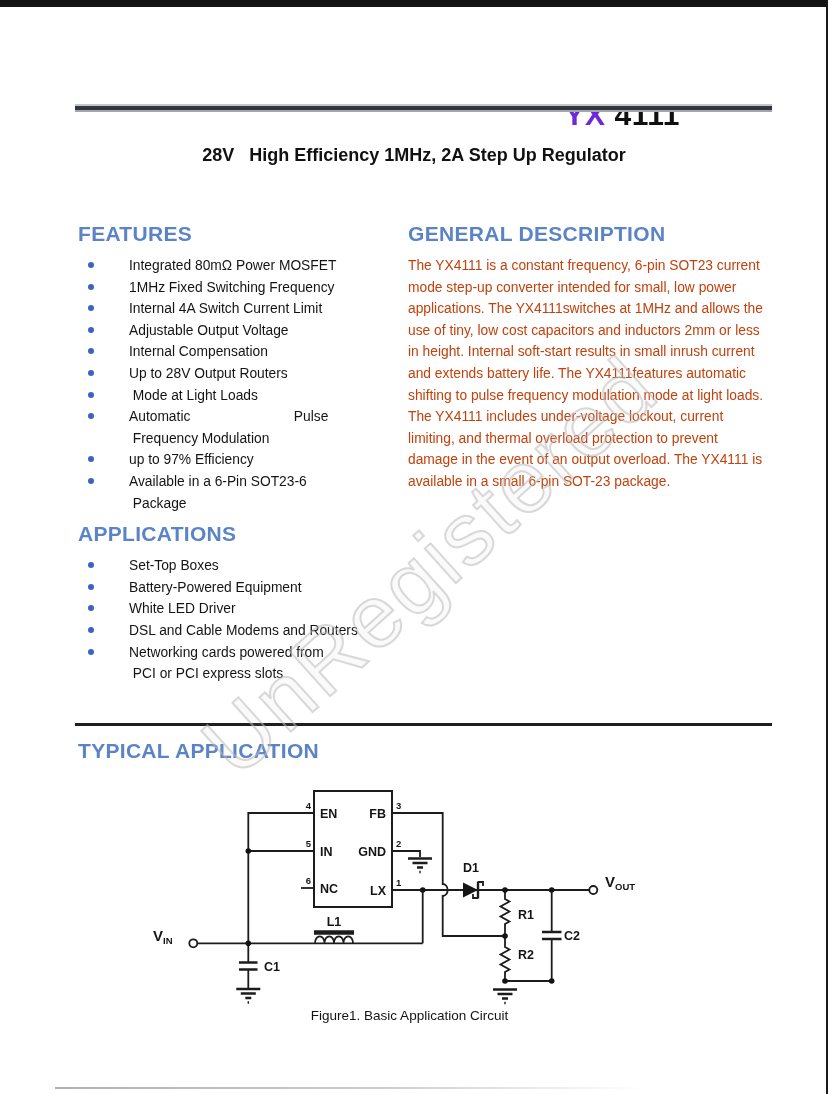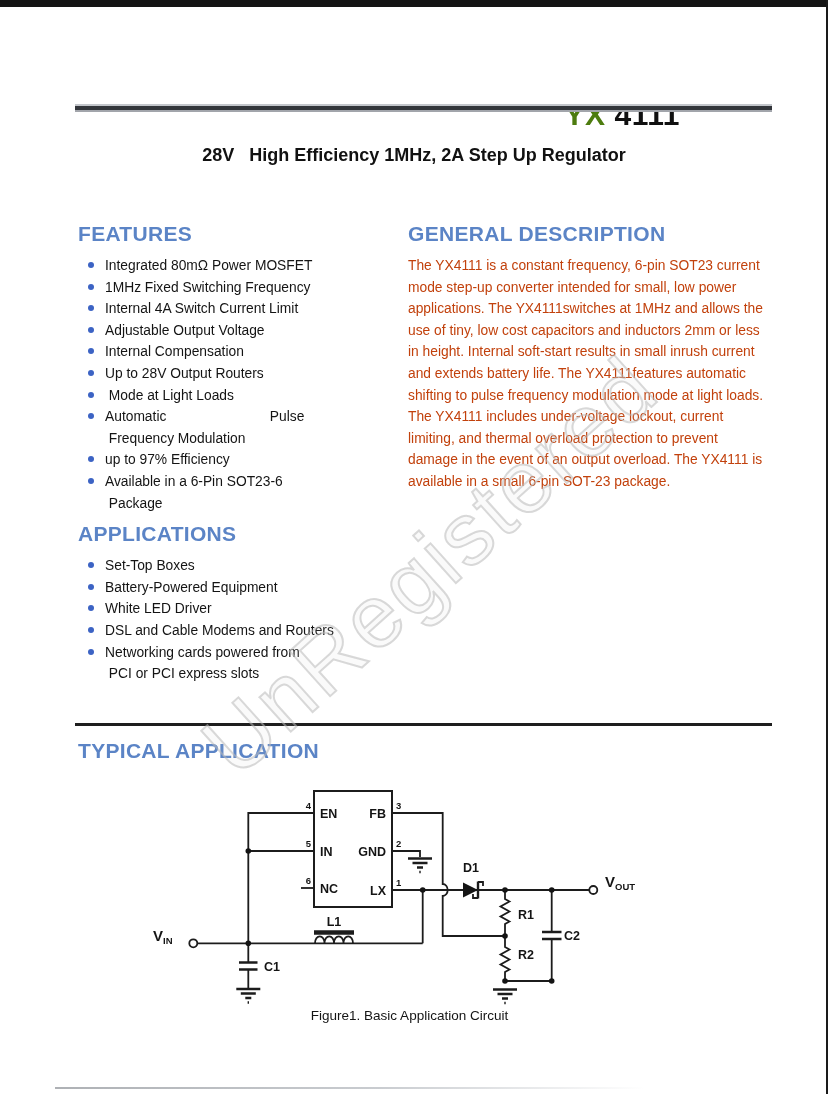--- a/index.html
+++ b/index.html
@@ -4,38 +4,38 @@
 <style>
   html,body{margin:0;padding:0;background:#ffffff;}
   .page{
     position:relative;width:828px;height:1094px;overflow:hidden;background:#ffffff;
     font-family:"Liberation Sans",sans-serif;color:#161616;
   }
   .top-bar{position:absolute;left:0;top:0;width:828px;height:7px;background:#141414;}
   .right-border{position:absolute;right:0;top:0;width:2px;height:1094px;background:#1a1a1a;}
 
   .brand{position:absolute;top:64px;right:148px;font-size:30px;font-weight:bold;letter-spacing:0.5px;white-space:pre;}
-  .brand .prefix{color:#4d7c0f;}
+  .brand .prefix{color:#6d28d9;}
   .brand .number{color:#101010;margin-left:9px;}
 
   .header-rule{position:absolute;left:75px;top:104px;width:697px;height:8px;
     background:linear-gradient(to bottom,#c3c6cb 0 2px,#33363b 2px 6px,#a2a5ab 6px 8px);}
 
   .doc-title{position:absolute;left:0;top:145px;width:828px;text-align:center;
     font-size:18px;font-weight:bold;color:#111;white-space:pre;}
 
   .col-left{position:absolute;left:78px;top:222px;width:322px;}
   .col-right{position:absolute;left:408px;top:222px;width:360px;}
 
   .section-heading{font-size:21px;font-weight:bold;color:#5b84c6;letter-spacing:0.3px;
     margin:0 0 9px 0;line-height:24px;}
   .apps-heading{margin-top:8px;}
 
   .bullet-list{margin:0;padding:0;}
-  .bullet-item{display:flex;align-items:flex-start;}
+  .bullet-item{display:flex;align-items:flex-start;gap:24px;}
   .bullet{flex:none;width:6px;height:6px;border-radius:50%;background:#3c63c4;margin:7px 0 0 10px;}
   .bullet-text{margin-left:11px;font-size:13.8px;line-height:21.6px;color:#141414;white-space:pre-wrap;}
 
   .desc-body{font-size:13.8px;line-height:21.6px;color:#c2410c;margin-top:9px;width:360px;}
 
   .section-rule{position:absolute;left:75px;top:723px;width:697px;height:3px;background:#1e1e1e;}
   .typ-heading{position:absolute;left:78px;top:739px;margin:0;}
 
   .circuit{position:absolute;left:120px;top:775px;width:560px;height:235px;}
   .figure-caption{position:absolute;left:112px;top:1008px;width:595px;text-align:center;

